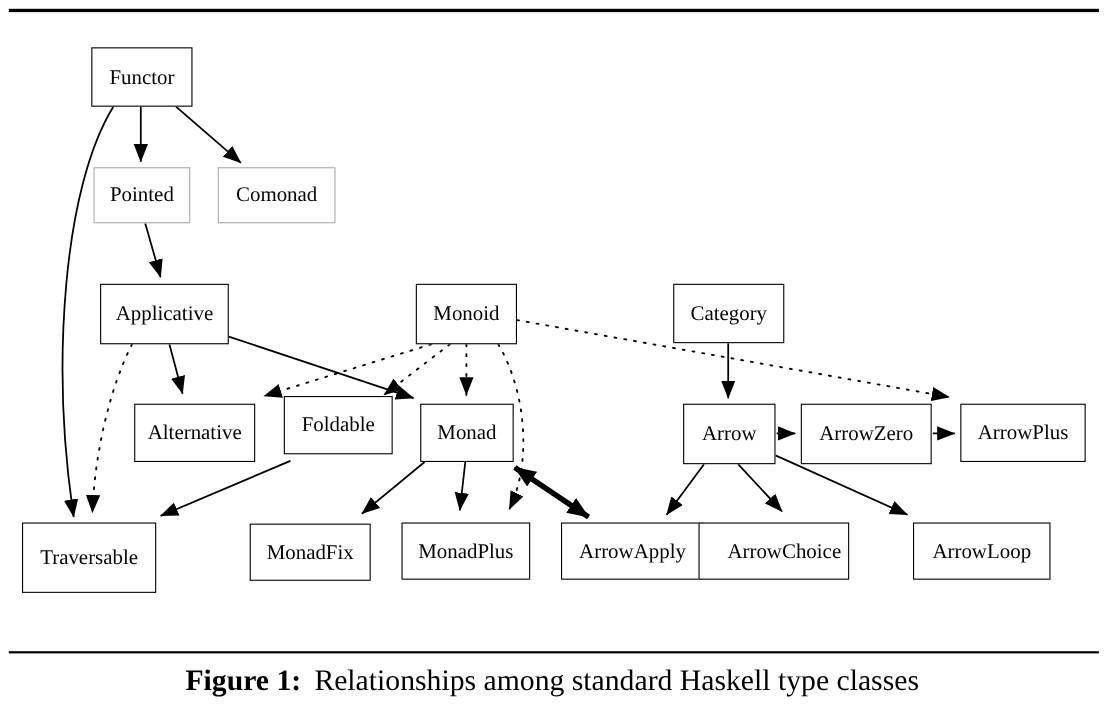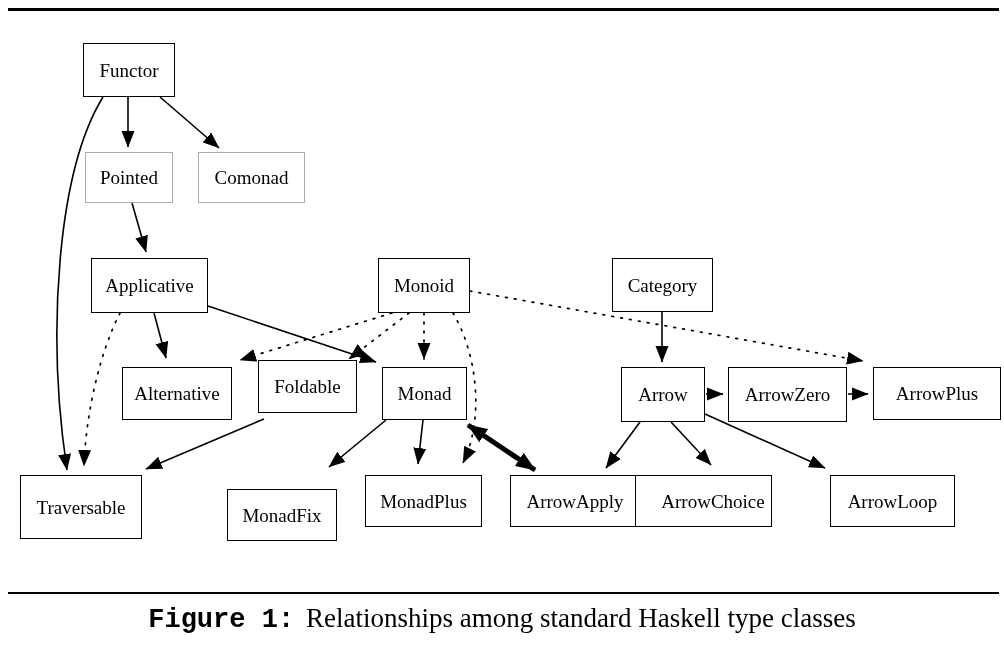--- a/index.html
+++ b/index.html
@@ -20,21 +20,21 @@
     border:1.7px solid #000; background:#fff; color:#000;
     display:flex; align-items:center; justify-content:center;
     font-size:19px; line-height:1; white-space:nowrap;
   }
   .node.muted { border-color:#ababab; }
   .caption {
     position:absolute; left:0; top:603px; width:1004px; z-index:2;
     text-align:center; color:#000; font-size:27px;
   }
   .caption .cap-label {
-    font-family:Liberation Mono, monospace;
+    font-family:Liberation Serif, serif;
     font-weight:bold; margin-right:12px;
   }
 </style>
 </head>
 <body>
 
 <div class="stage">
 
   <div class="rule rule-top"></div>
 
@@ -97,27 +97,27 @@
     </div>
   <div class="node" style="left: 382px; top: 367px; width: 85px; height: 53px;">
       <span>Monad</span>
     </div>
   <div class="node" style="left: 728px; top: 367px; width: 119px; height: 55px;">
       <span>ArrowZero</span>
     </div>
   <div class="node" style="left: 621px; top: 367px; width: 84px; height: 55px;">
       <span>Arrow</span>
     </div>
-  <div class="node" style="left: 873px; top: 367px; width: 128px; height: 53px;">
+  <div class="node" style="left: 873px; top: 367px; width: 114px; height: 53px;">
       <span>ArrowPlus</span>
     </div>
   <div class="node" style="left: 20px; top: 475px; width: 122px; height: 64px;">
       <span>Traversable</span>
     </div>
-  <div class="node" style="left: 227px; top: 489px; width: 110px; height: 52px;">
+  <div class="node" style="left: 227px; top: 476px; width: 110px; height: 52px;">
       <span>MonadFix</span>
     </div>
   <div class="node" style="left: 365px; top: 475px; width: 117px; height: 52px; justify-content: center;">
       <span>MonadPlus</span>
     </div>
   <div class="node" style="left: 510px; top: 475px; width: 130px; height: 52px;">
       <span>ArrowApply</span>
     </div>
   <div class="node" style="left: 635px; top: 475px; width: 137px; height: 52px; padding-left: 19px;">
       <span>ArrowChoice</span>

